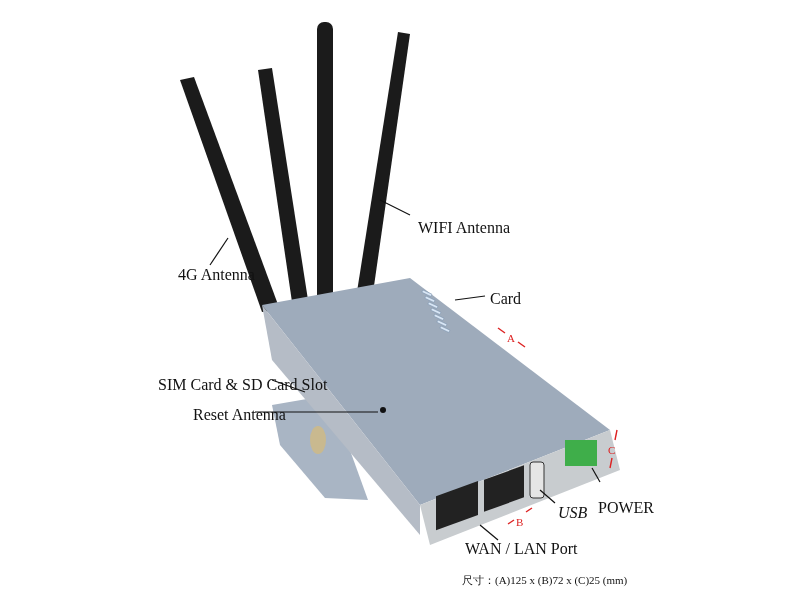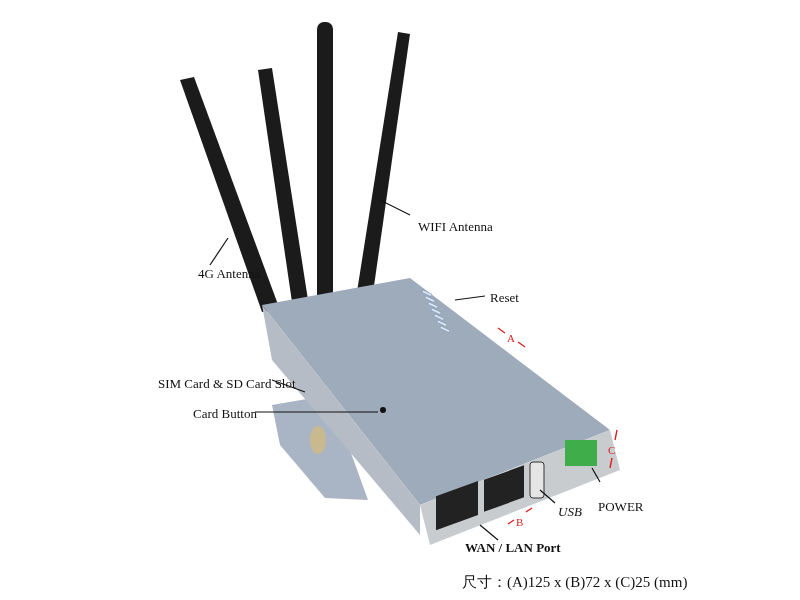--- a/index.html
+++ b/index.html
@@ -1,21 +1,21 @@
 <!DOCTYPE html>
 <html><head>
 <meta charset="utf-8">
 <style>
   html, body { margin:0; padding:0; background:#ffffff; }
   body { width:800px; height:600px; position:relative; overflow:hidden;
          font-family:"Liberation Serif", "DejaVu Serif", serif; color:#111; }
   .stage { position:absolute; left:0; top:0; width:800px; height:600px; }
-  .label { position:absolute; font-size:13px; white-space:nowrap; color:#111; }
+  .label { position:absolute; font-size:16px; white-space:nowrap; color:#111; }
   .dim { position:absolute; font-size:11px; color:#d22; }
-  .caption { position:absolute; left:462px; top:573px; font-size:15px; }
+  .caption { position:absolute; left:462px; top:573px; font-size:11px; }
   svg { position:absolute; left:0; top:0; }
 </style>
 </head>
 <body>
 
 <div class="stage">
   <svg width="800" height="600" viewBox="0 0 800 600">
 
     <g fill="#1b1b1b">
       <polygon points="180,80 194,77 280,310 262,312"></polygon>
@@ -67,26 +67,26 @@
       <line x1="498" y1="328" x2="505" y2="333"></line>
       <line x1="518" y1="342" x2="525" y2="347"></line>
       <line x1="508" y1="524" x2="514" y2="520"></line>
       <line x1="526" y1="512" x2="532" y2="508"></line>
       <line x1="617" y1="430" x2="615" y2="440"></line>
       <line x1="612" y1="458" x2="610" y2="468"></line>
     </g>
   </svg>
 
   <span class="label" style="left:418px;top:219px;">WIFI Antenna</span>
-  <span class="label" style="left:178px;top:266px;margin-left:20px;">4G Antenna</span>
-  <span class="label" style="left:490px;top:290px;">Reset</span>
+  <span class="label" style="left:178px;top:266px;">4G Antenna</span>
+  <span class="label" style="left:490px;top:290px;">Card</span>
   <span class="label" style="left:158px;top:376px;text-align:right;">SIM Card &amp; SD Card Slot</span>
-  <span class="label" style="left:193px;top:406px;">Card Button</span>
+  <span class="label" style="left:193px;top:406px;">Reset Antenna</span>
   <span class="label" style="left:598px;top:499px;">POWER</span>
   <span class="label" style="left:558px;top:504px;font-style:italic;">USB</span>
-  <span class="label" style="left:465px;top:540px;font-weight:bold;">WAN / LAN Port</span>
+  <span class="label" style="left:465px;top:540px;">WAN / LAN Port</span>
 
   <span class="dim" style="left:507px;top:332px;">A</span>
   <span class="dim" style="left:516px;top:516px;">B</span>
   <span class="dim" style="left:608px;top:444px;">C</span>
 
   <span class="caption">尺寸：(A)125 x (B)72 x (C)25 (mm)</span>
 </div>
 
 </body></html>

